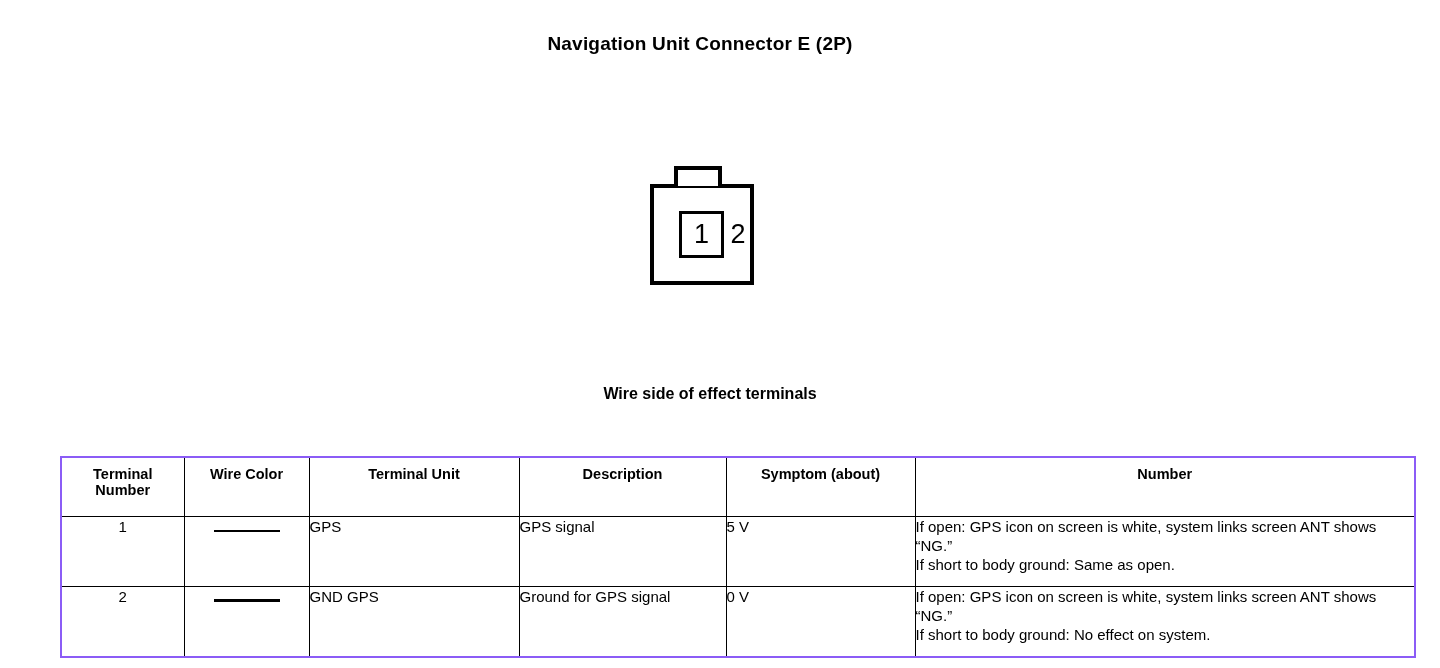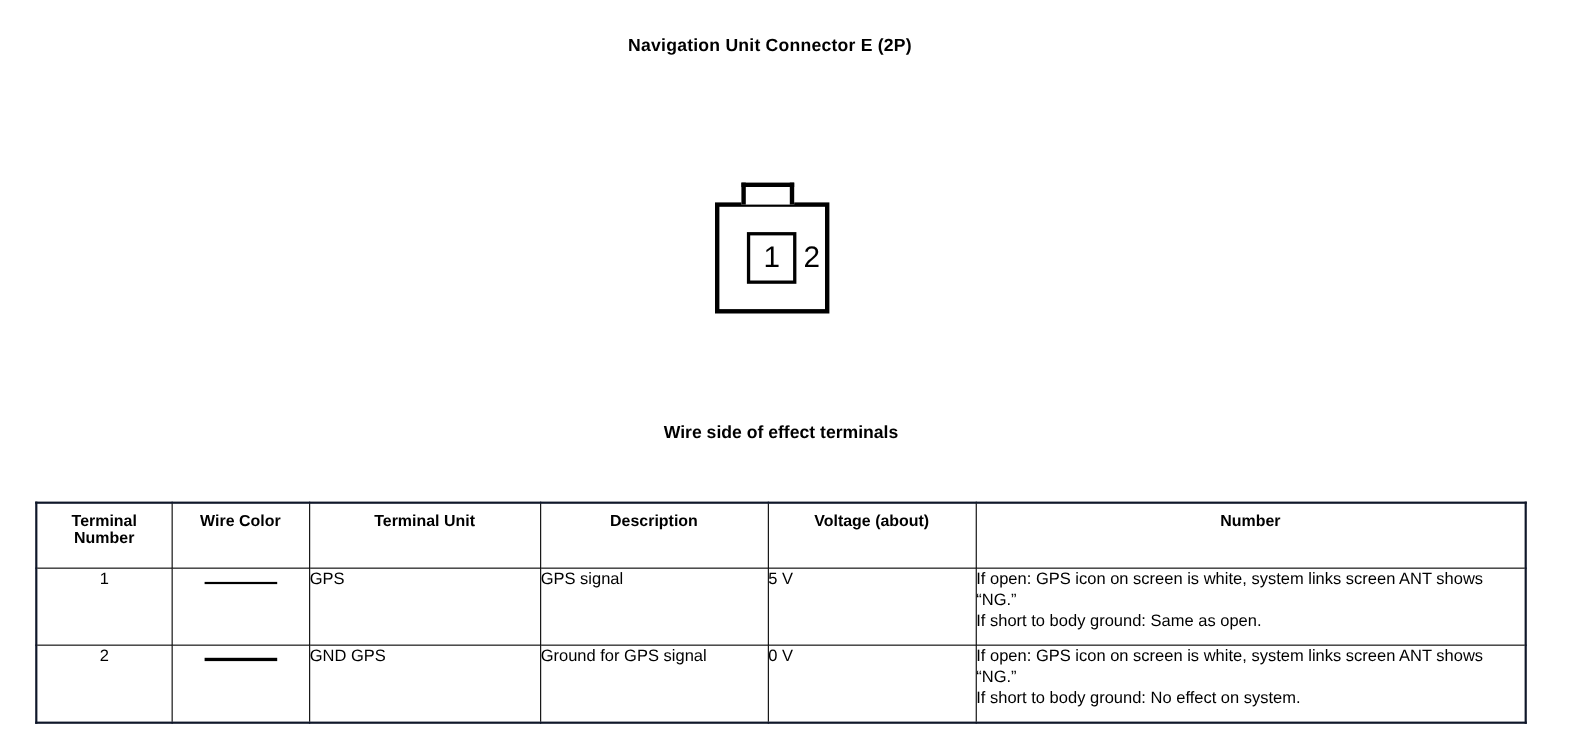--- a/index.html
+++ b/index.html
@@ -17,21 +17,21 @@
     -webkit-font-smoothing: none;
   }
 
   
   #page-title {
     position: absolute;
     left: 0;
     top: 33px;
     width: 1400px;
     text-align: center;
-    font-size: 16px;
+    font-size: 19px;
     font-weight: bold;
     letter-spacing: 0.2px;
   }
 
   
   #connector-figure {
     position: absolute;
     left: 645px;
     top: 160px;
     width: 120px;
@@ -109,21 +109,22 @@
   #terminal-table-wrap {
     position: absolute;
     left: 32px;
     top: 456px;
     width: 1354px;
   }
   table.terminal-table {
     border-collapse: collapse;
     width: 1354px;
     table-layout: fixed;
-    border: 2px solid #0f172a;
+    border: 2px solid #8b5cf6;
+    margin-left: 28px;
   }
   table.terminal-table th,
   table.terminal-table td {
     border: 1px solid #000;
     vertical-align: top;
     padding: 0;
     background: #fff;
   }
   table.terminal-table thead th {
     height: 50px;
@@ -209,21 +210,21 @@
     </colgroup>
     <thead>
       <tr>
         <th>
           <span>Terminal</span><br>
           <span>Number</span>
         </th>
         <th>Wire Color</th>
         <th>Terminal Unit</th>
         <th>Description</th>
-        <th>Voltage (about)</th>
+        <th>Symptom (about)</th>
         <th>Number</th>
       </tr>
     </thead>
     <tbody>
       <tr>
         <td class="cell-terminal-number">1</td>
         <td class="cell-wire-color">
           <span class="wire-line"></span>
         </td>
         <td class="cell-terminal-name">GPS</td>

